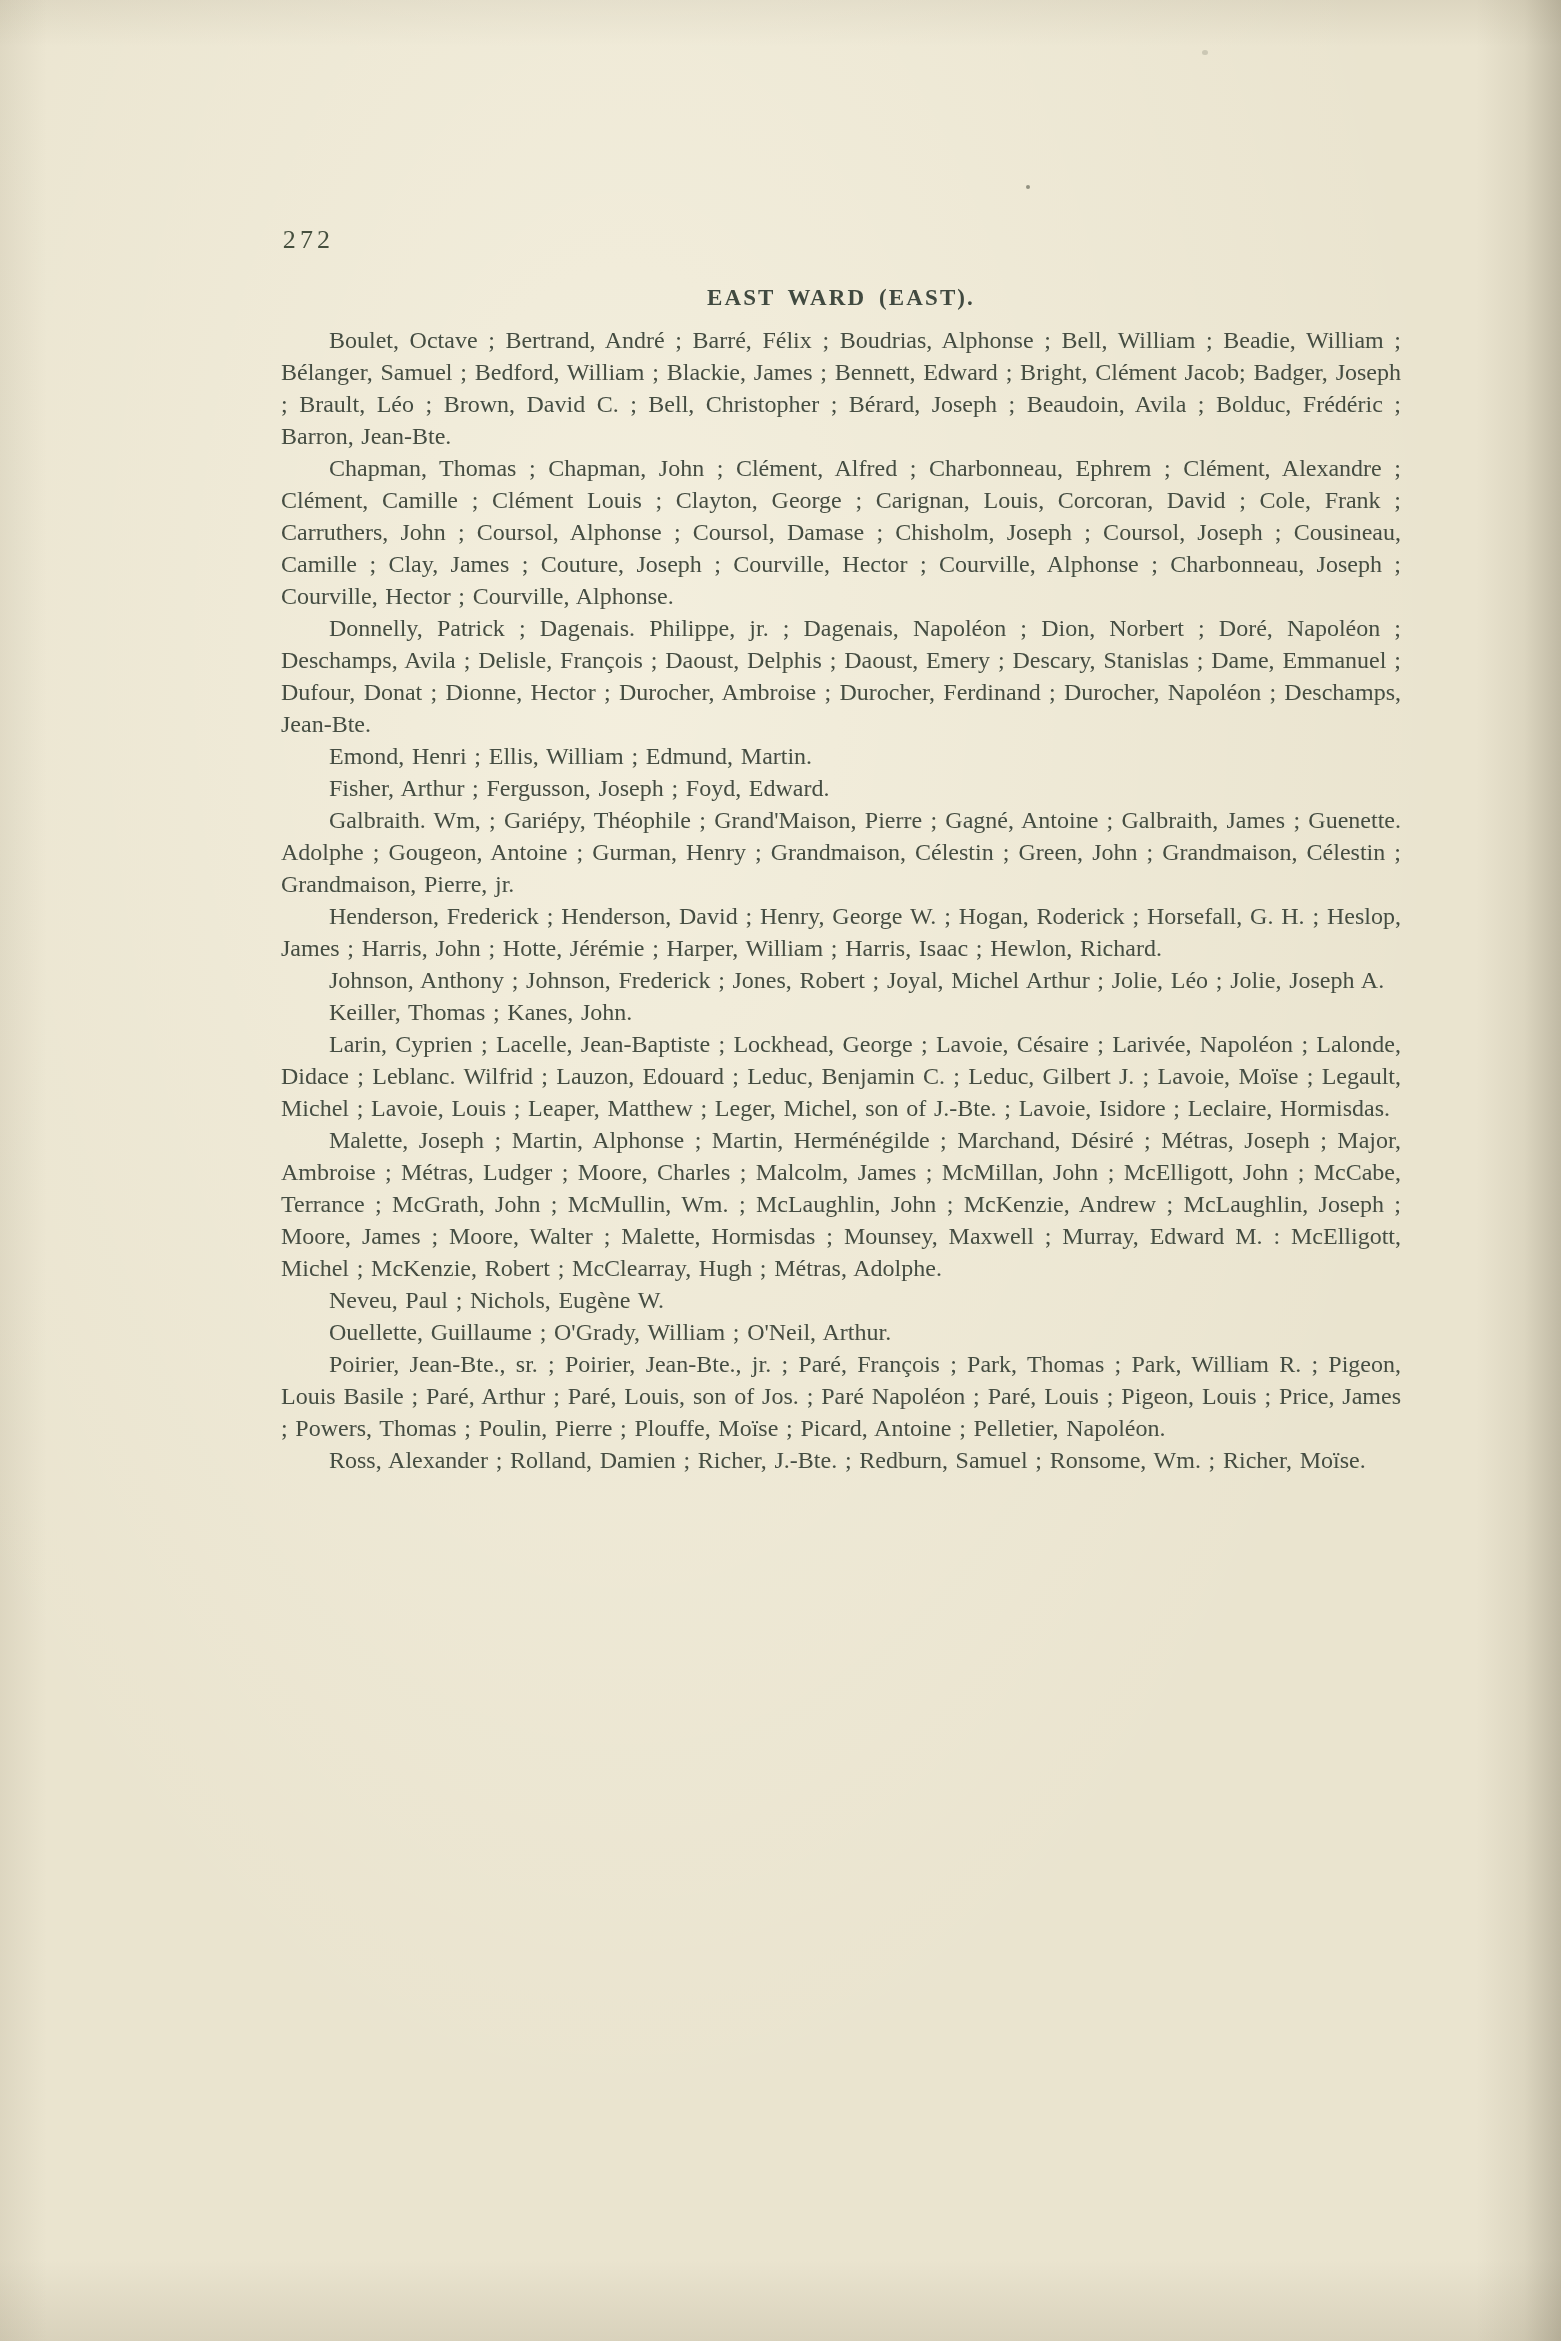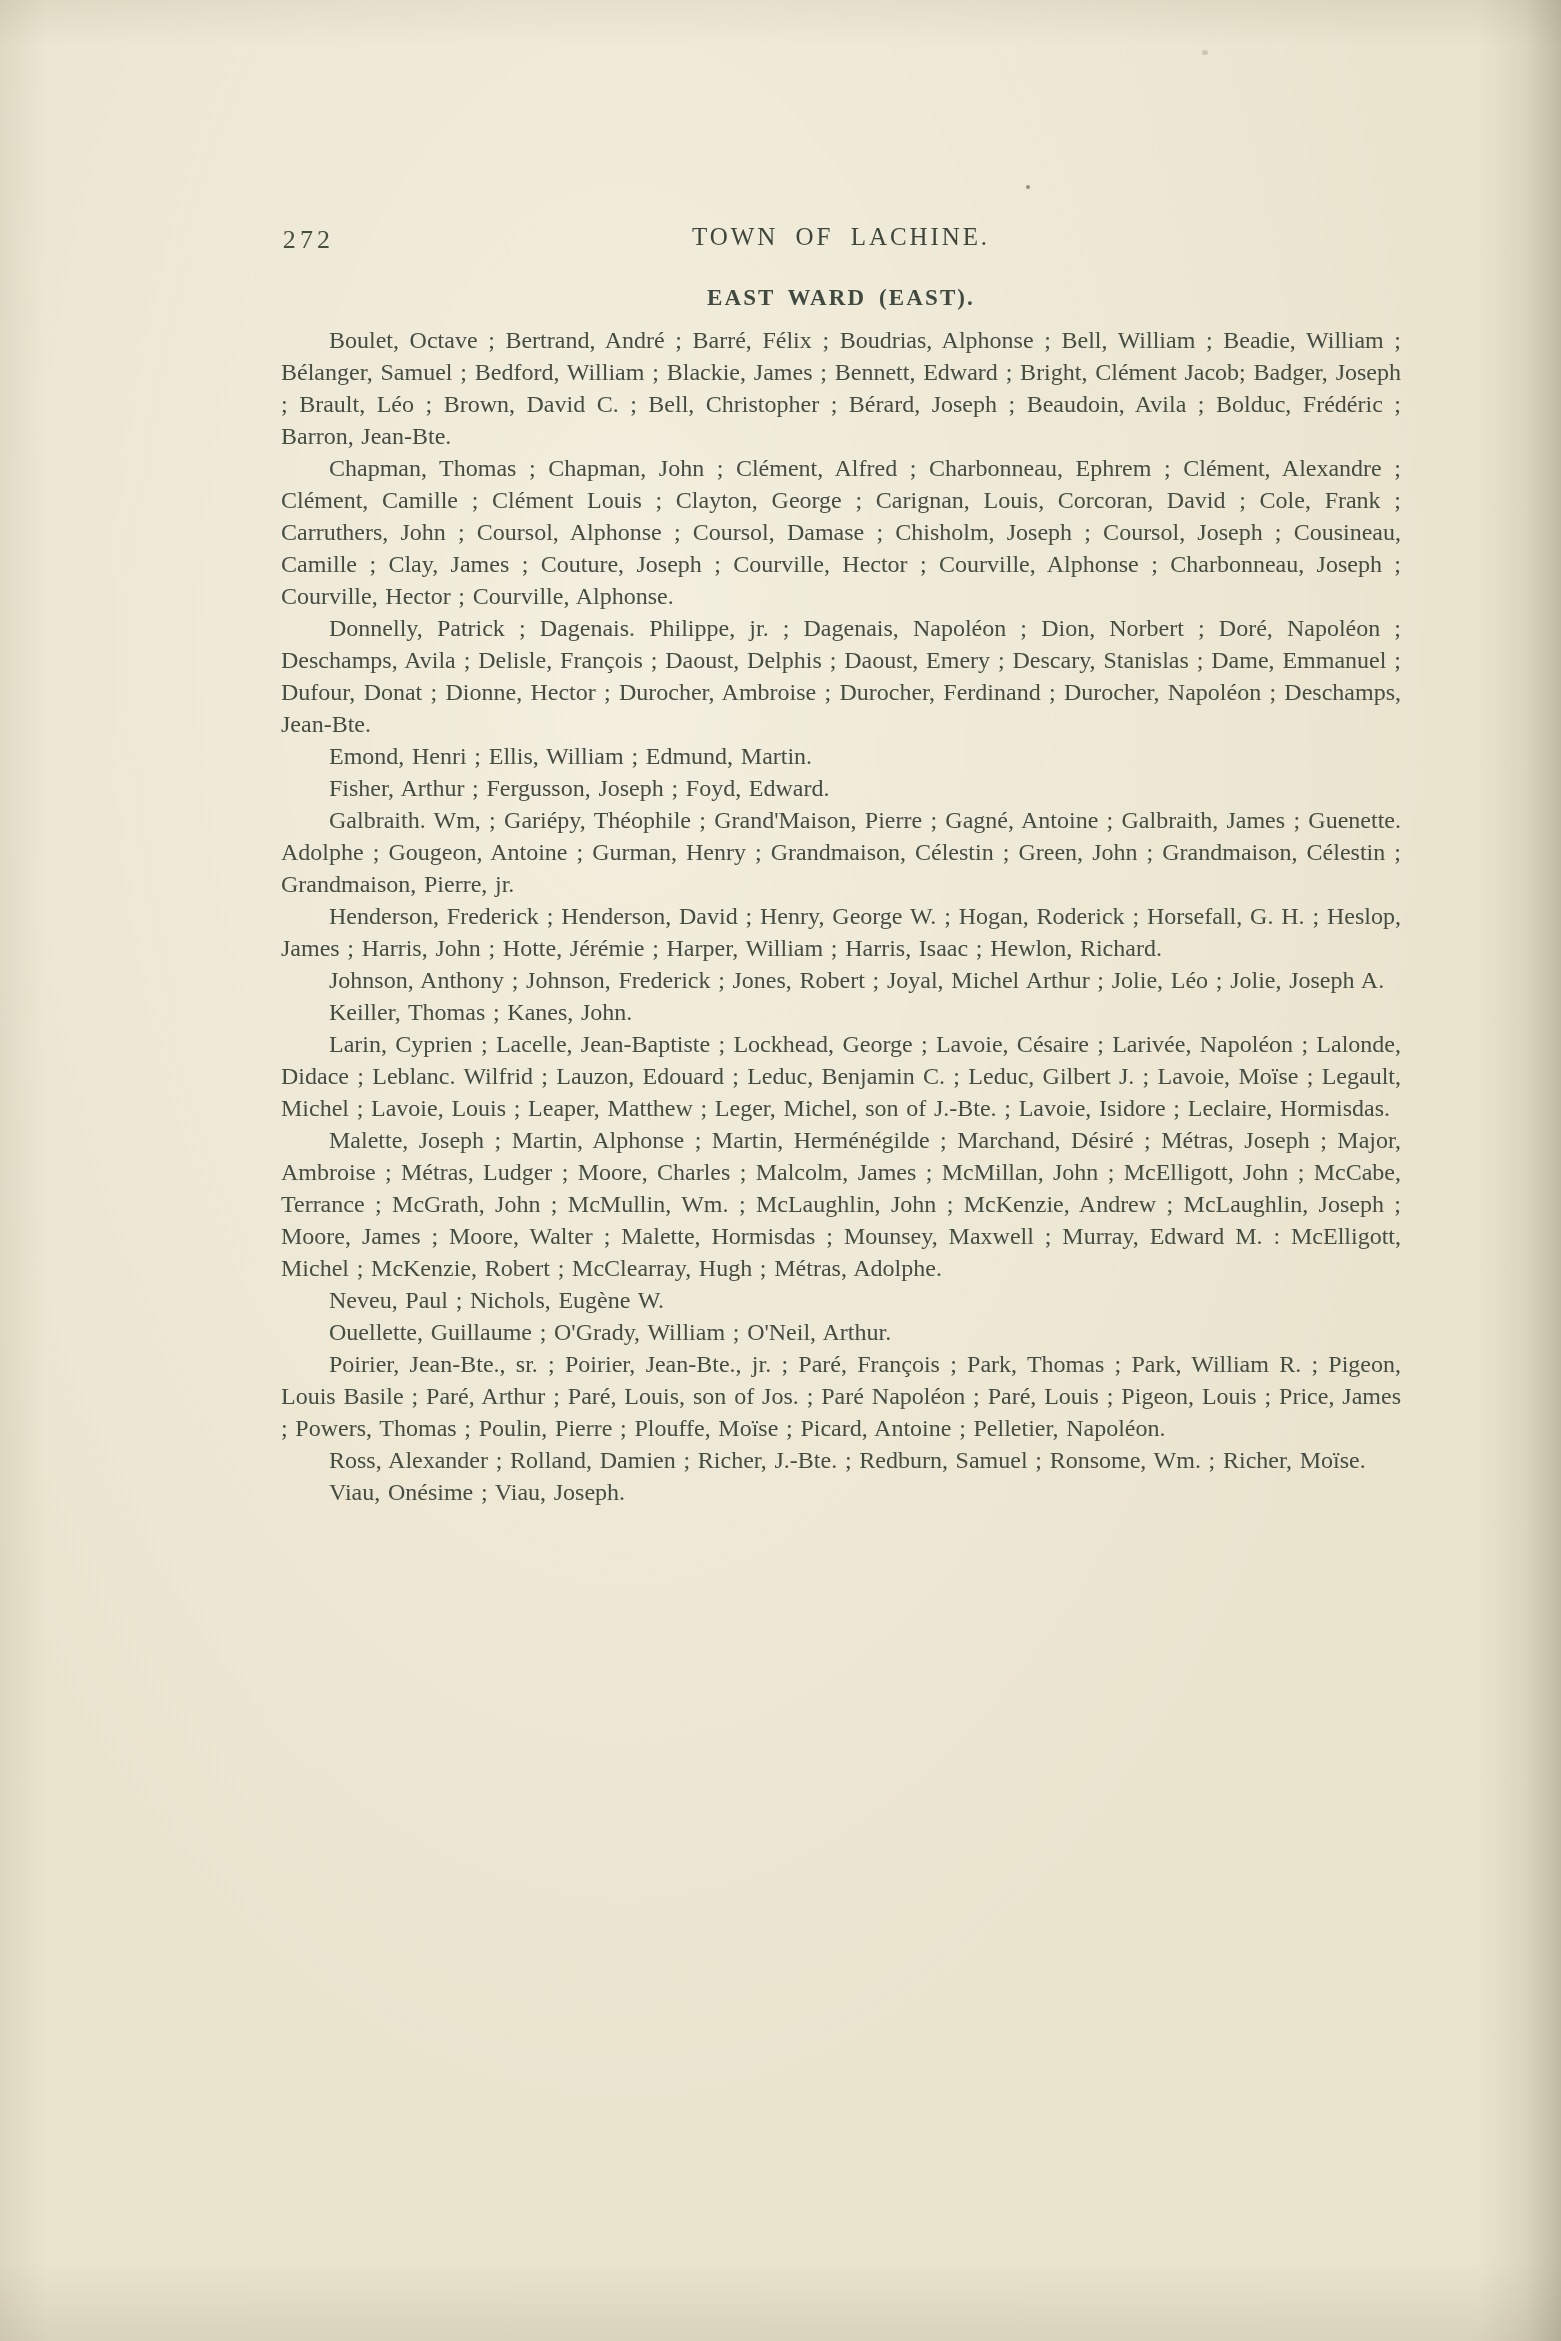--- a/index.html
+++ b/index.html
@@ -85,39 +85,37 @@
 <body>
 
 <div class="paper">
   <span class="speck s1"></span>
   <span class="speck s2"></span>
 
   <div class="content">
 
     <header class="page-header">
       <span class="page-number">272</span>
-      <span class="running-title">TOWN OF LACHINE.</span>
     </header>
 
     <h2 class="section-heading">EAST WARD (EAST).</h2>
 
     <div class="name-list">
       <p>Boulet, Octave ; Bertrand, André ; Barré, Félix ; Boudrias, Alphonse ; Bell, William ; Beadie, William ; Bélanger, Samuel ; Bedford, William ; Blackie, James ; Bennett, Edward ; Bright, Clément Jacob; Badger, Joseph ; Brault, Léo ; Brown, David C. ; Bell, Christopher ; Bérard, Joseph ; Beaudoin, Avila ; Bolduc, Frédéric ; Barron, Jean-Bte.</p>
       <p>Chapman, Thomas ; Chapman, John ; Clément, Alfred ; Charbonneau, Ephrem ; Clément, Alexandre ; Clément, Camille ; Clément Louis ; Clayton, George ; Carignan, Louis, Corcoran, David ; Cole, Frank ; Carruthers, John ; Coursol, Alphonse ; Coursol, Damase ; Chisholm, Joseph ; Coursol, Joseph ; Cousineau, Camille ; Clay, James ; Couture, Joseph ; Courville, Hector ; Courville, Alphonse ; Charbonneau, Joseph ; Courville, Hector ; Courville, Alphonse.</p>
       <p>Donnelly, Patrick ; Dagenais. Philippe, jr. ; Dagenais, Napoléon ; Dion, Norbert ; Doré, Napoléon ; Deschamps, Avila ; Delisle, François ; Daoust, Delphis ; Daoust, Emery ; Descary, Stanislas ; Dame, Emmanuel ; Dufour, Donat ; Dionne, Hector ; Durocher, Ambroise ; Durocher, Ferdinand ; Durocher, Napoléon ; Deschamps, Jean-Bte.</p>
       <p>Emond, Henri ; Ellis, William ; Edmund, Martin.</p>
       <p>Fisher, Arthur ; Fergusson, Joseph ; Foyd, Edward.</p>
       <p>Galbraith. Wm, ; Gariépy, Théophile ; Grand'Maison, Pierre ; Gagné, Antoine ; Galbraith, James ; Guenette. Adolphe ; Gougeon, Antoine ; Gurman, Henry ; Grandmaison, Célestin ; Green, John ; Grandmaison, Célestin ; Grandmaison, Pierre, jr.</p>
       <p>Henderson, Frederick ; Henderson, David ; Henry, George W. ; Hogan, Roderick ; Horsefall, G. H. ; Heslop, James ; Harris, John ; Hotte, Jérémie ; Harper, William ; Harris, Isaac ; Hewlon, Richard.</p>
       <p>Johnson, Anthony ; Johnson, Frederick ; Jones, Robert ; Joyal, Michel Arthur ; Jolie, Léo ; Jolie, Joseph A.</p>
       <p>Keiller, Thomas ; Kanes, John.</p>
       <p>Larin, Cyprien ; Lacelle, Jean-Baptiste ; Lockhead, George ; Lavoie, Césaire ; Larivée, Napoléon ; Lalonde, Didace ; Leblanc. Wilfrid ; Lauzon, Edouard ; Leduc, Benjamin C. ; Leduc, Gilbert J. ; Lavoie, Moïse ; Legault, Michel ; Lavoie, Louis ; Leaper, Matthew ; Leger, Michel, son of J.-Bte. ; Lavoie, Isidore ; Leclaire, Hormisdas.</p>
       <p>Malette, Joseph ; Martin, Alphonse ; Martin, Herménégilde ; Marchand, Désiré ; Métras, Joseph ; Major, Ambroise ; Métras, Ludger ; Moore, Charles ; Malcolm, James ; McMillan, John ; McElligott, John ; McCabe, Terrance ; McGrath, John ; McMullin, Wm. ; McLaughlin, John ; McKenzie, Andrew ; McLaughlin, Joseph ; Moore, James ; Moore, Walter ; Malette, Hormisdas ; Mounsey, Maxwell ; Murray, Edward M. : McElligott, Michel ; McKenzie, Robert ; McClearray, Hugh ; Métras, Adolphe.</p>
       <p>Neveu, Paul ; Nichols, Eugène W.</p>
       <p>Ouellette, Guillaume ; O'Grady, William ; O'Neil, Arthur.</p>
       <p>Poirier, Jean-Bte., sr. ; Poirier, Jean-Bte., jr. ; Paré, François ; Park, Thomas ; Park, William R. ; Pigeon, Louis Basile ; Paré, Arthur ; Paré, Louis, son of Jos. ; Paré Napoléon ; Paré, Louis ; Pigeon, Louis ; Price, James ; Powers, Thomas ; Poulin, Pierre ; Plouffe, Moïse ; Picard, Antoine ; Pelletier, Napoléon.</p>
       <p>Ross, Alexander ; Rolland, Damien ; Richer, J.-Bte. ; Redburn, Samuel ; Ronsome, Wm. ; Richer, Moïse.</p>
-      <p>Viau, Onésime ; Viau, Joseph.</p>
     </div>
 
   </div>
 </div>
 
 
 </body></html>

